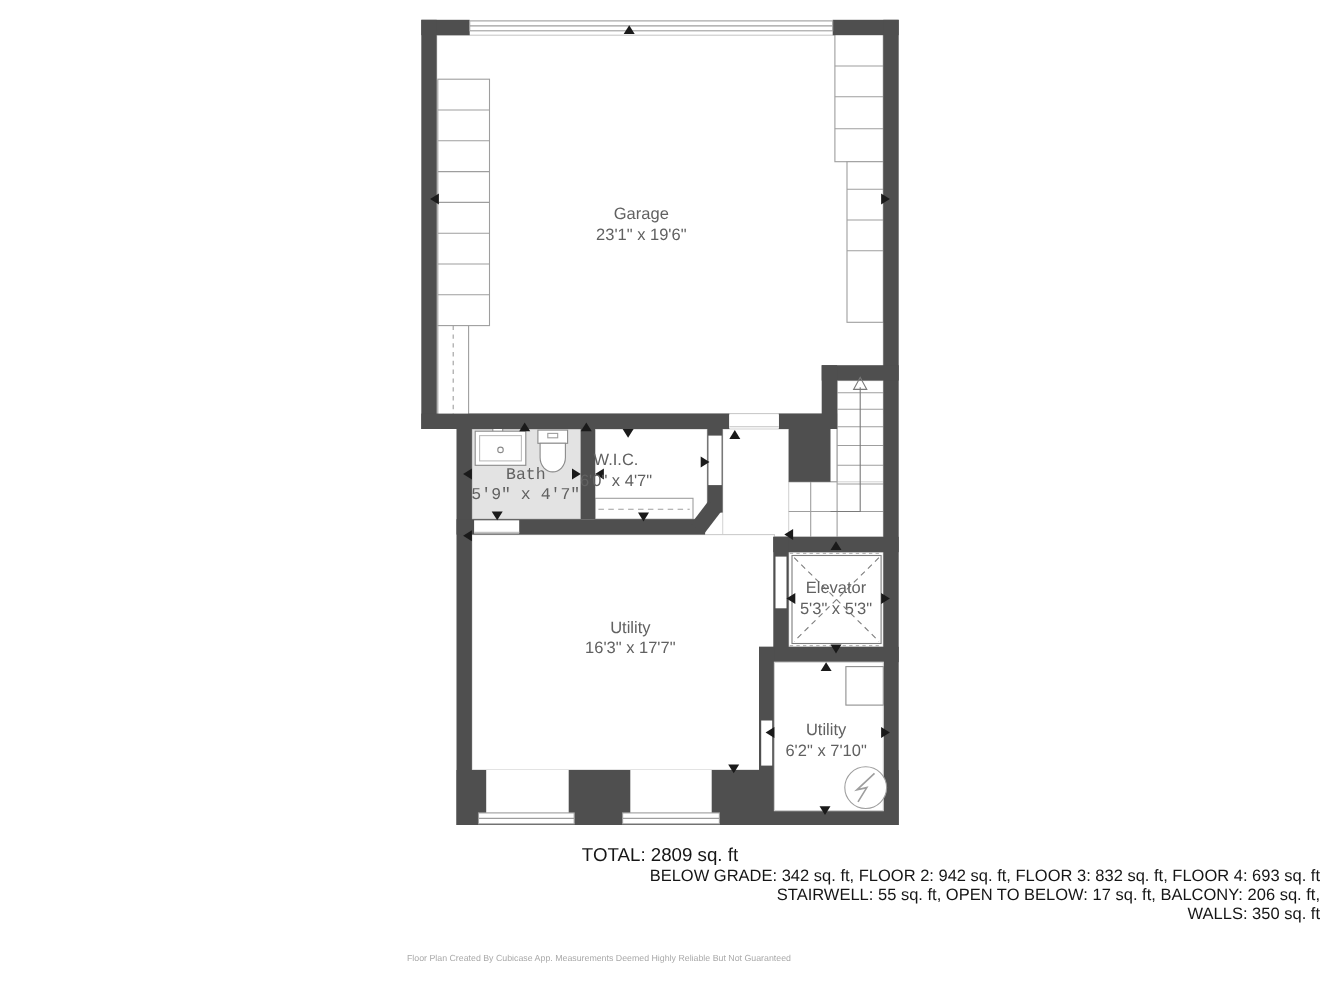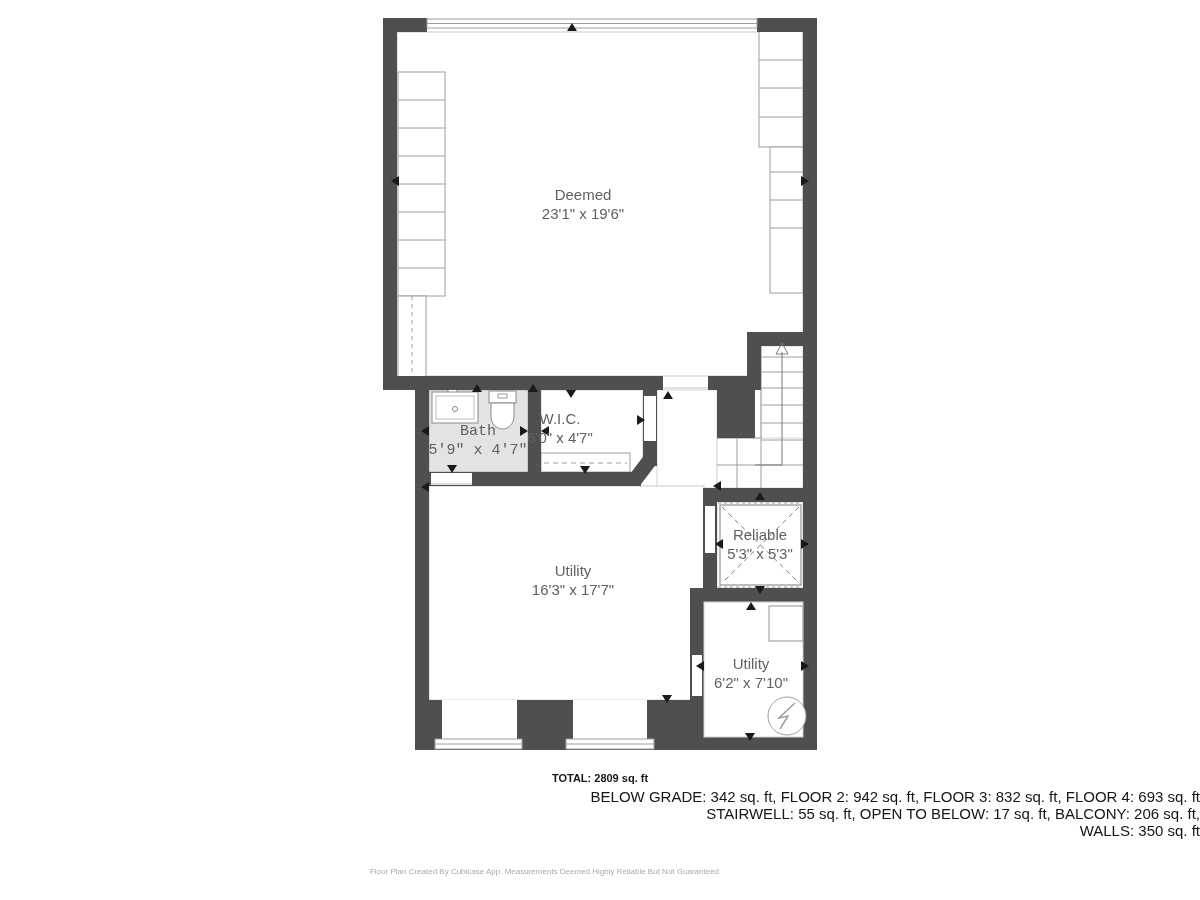--- a/index.html
+++ b/index.html
@@ -10,21 +10,21 @@
   .stage svg{position:absolute;left:0;top:0;}
   .room-label{
     position:absolute;transform:translate(-50%,-50%);
     text-align:center;color:#616161;font-size:15px;line-height:19px;
     white-space:nowrap;z-index:5;
   }
   .summary{
     position:absolute;left:0;top:768px;width:1200px;text-align:center;
     color:#161616;z-index:5;
   }
-  .summary .total{font-size:11px;font-weight:bold;line-height:20px;}
+  .summary .total{font-size:17px;font-weight:normal;line-height:20px;}
   .summary .sline{font-size:15px;line-height:17px;text-align:right;}
   .disclaimer{
     position:absolute;left:0;top:867px;width:1089px;text-align:center;
     font-size:8px;color:#a9a9a9;z-index:5;
   }
 </style>
 </head>
 <body>
 
 <div class="stage">
@@ -185,37 +185,37 @@
       <polygon points="723,539 723,549 715,544"></polygon>
       <polygon points="746,610 756,610 751,602"></polygon>
       <polygon points="704,661 704,671 696,666"></polygon>
       <polygon points="801,661 801,671 809,666"></polygon>
       <polygon points="745,733 755,733 750,741"></polygon>
     </g>
   </g>
 </svg>
 
   <div class="room-label" style="left:583px;top:204px;">
-    <div>Deemed</div>
+    <div>Garage</div>
     <div>23'1" x 19'6"</div>
   </div>
   <div class="room-label" style="left:478px;top:441px;font-family:Liberation Mono, monospace;">
     <div>Bath</div>
     <div>5'9" x 4'7"</div>
   </div>
   <div class="room-label" style="left:560px;top:428px;">
     <div>W.I.C.</div>
     <div>6'0" x 4'7"</div>
   </div>
   <div class="room-label" style="left:573px;top:580px;">
     <div>Utility</div>
     <div>16'3" x 17'7"</div>
   </div>
   <div class="room-label" style="left:760px;top:544px;">
-    <div>Reliable</div>
+    <div>Elevator</div>
     <div>5'3" x 5'3"</div>
   </div>
   <div class="room-label" style="left:751px;top:673px;">
     <div>Utility</div>
     <div>6'2" x 7'10"</div>
   </div>
 
   <div class="summary">
     <div class="total">TOTAL: 2809 sq. ft</div>
     <div class="sline">BELOW GRADE: 342 sq. ft, FLOOR 2: 942 sq. ft, FLOOR 3: 832 sq. ft, FLOOR 4: 693 sq. ft</div>

